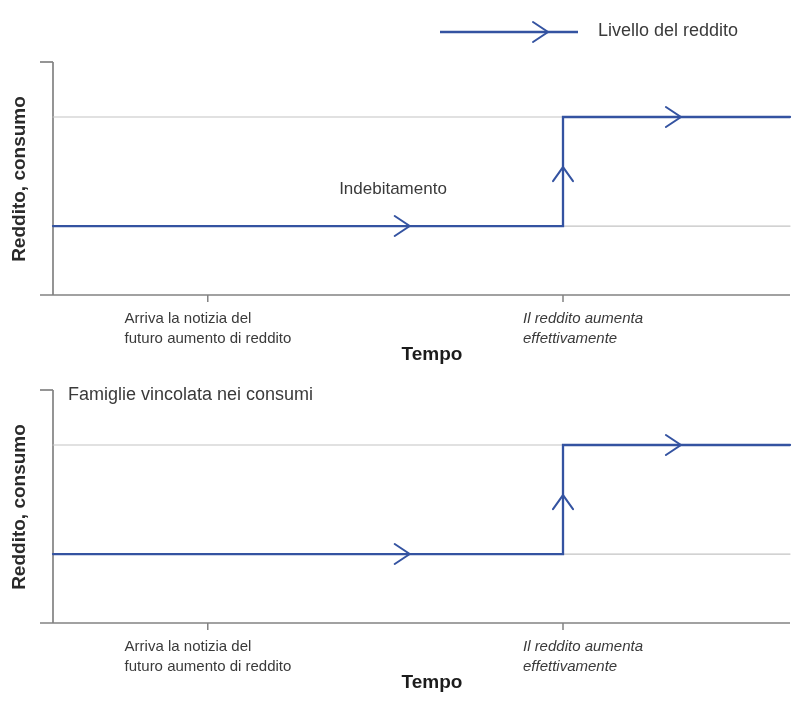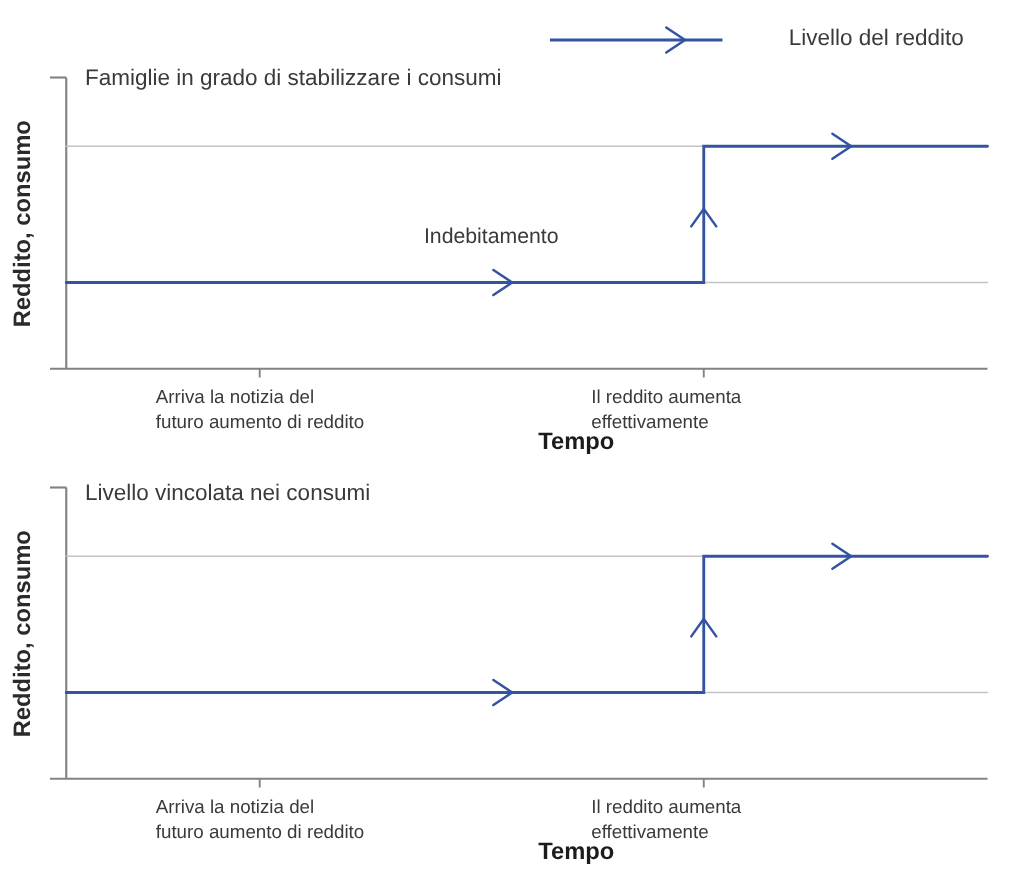--- a/index.html
+++ b/index.html
@@ -6,21 +6,21 @@
   .page{
     position:relative;
     width:810px;height:702px;
     background:#ffffff;
     font-family:"Liberation Sans", sans-serif;
     overflow:hidden;
   }
   #chart-svg{position:absolute;left:0;top:0;}
   .legend-label{
     position:absolute;left:598px;top:20px;
-    font-size:18px;color:#3A3A3A;white-space:nowrap;margin-left:33px;
+    font-size:18px;color:#3A3A3A;white-space:nowrap;
   }
   .panel-title{
     position:absolute;left:68px;
     font-size:18px;color:#3A3A3A;white-space:nowrap;
   }
   .t1{top:52px;}
   .t2{top:384px;}
   .ylabel-box{
     position:absolute;left:2px;width:34px;height:233px;
     display:flex;align-items:center;justify-content:center;
@@ -35,26 +35,26 @@
     position:absolute;left:393px;top:179px;
     transform:translateX(-50%);
     font-size:17px;color:#3A3A3A;white-space:nowrap;
   }
   .tick-label{
     position:absolute;transform:translateX(-50%);
     text-align:left;font-size:15px;line-height:1.35;
     white-space:pre-line;color:#3A3A3A;
   }
   .tlA{left:208px;}
-  .tlB{left:533px;}
+  .tlB{left:583px;font-style:italic;}
   .row1{top:308px;}
   .row2{top:636px;}
   .xlabel{
     position:absolute;left:432px;transform:translateX(-50%);
-    font-weight:bold;font-size:19px;color:#1C1C1C;white-space:nowrap;margin-left:29px;
+    font-weight:bold;font-size:19px;color:#1C1C1C;white-space:nowrap;
   }
   .x1{top:343px;}
   .x2{top:671px;}
 </style>
 </head>
 <body>
 
 <div class="page">
 
   <svg id="chart-svg" width="810" height="702" viewBox="0 0 810 702">
@@ -79,32 +79,31 @@
       <polyline points="53,554.032 563.0039999999999,554.032 563.0039999999999,444.988 790,444.988" fill="none" stroke="#3453A1" stroke-width="2.3" stroke-linecap="round" stroke-linejoin="miter"></polyline>
       <polyline points="394.70799999999997,544.032 409.70799999999997,554.032 394.70799999999997,564.032" fill="none" stroke="#3453A1" stroke-width="2" stroke-linecap="round" stroke-linejoin="miter"></polyline>
       <polyline points="553.0039999999999,509.08299999999997 563.0039999999999,495.08299999999997 573.0039999999999,509.08299999999997" fill="none" stroke="#3453A1" stroke-width="2" stroke-linecap="round" stroke-linejoin="miter"></polyline>
       <polyline points="665.924,434.988 680.924,444.988 665.924,454.988" fill="none" stroke="#3453A1" stroke-width="2" stroke-linecap="round" stroke-linejoin="miter"></polyline>
       <line x1="440" y1="32" x2="578" y2="32" stroke="#3453A1" stroke-width="2.3"></line>
       <polyline points="533,22 548,32 533,42" fill="none" stroke="#3453A1" stroke-width="2" stroke-linecap="round" stroke-linejoin="miter"></polyline>
     </svg>
 
   <div class="legend-label">Livello del reddito</div>
 
-  <div class="panel-title t1">Famiglie in grado di stabilizzare i consumi</div>
   <div class="ylabel-box y1">
     <span>Reddito, consumo</span>
   </div>
   <div class="annotation">Indebitamento</div>
   <div class="tick-label tlA row1">Arriva la notizia del
 futuro aumento di reddito</div>
   <div class="tick-label tlB row1">Il reddito aumenta
 effettivamente</div>
   <div class="xlabel x1">Tempo</div>
 
-  <div class="panel-title t2">Livello vincolata nei consumi</div>
+  <div class="panel-title t2">Famiglie vincolata nei consumi</div>
   <div class="ylabel-box y2">
     <span>Reddito, consumo</span>
   </div>
   <div class="tick-label tlA row2">Arriva la notizia del
 futuro aumento di reddito</div>
   <div class="tick-label tlB row2">Il reddito aumenta
 effettivamente</div>
   <div class="xlabel x2">Tempo</div>
 
 </div>

